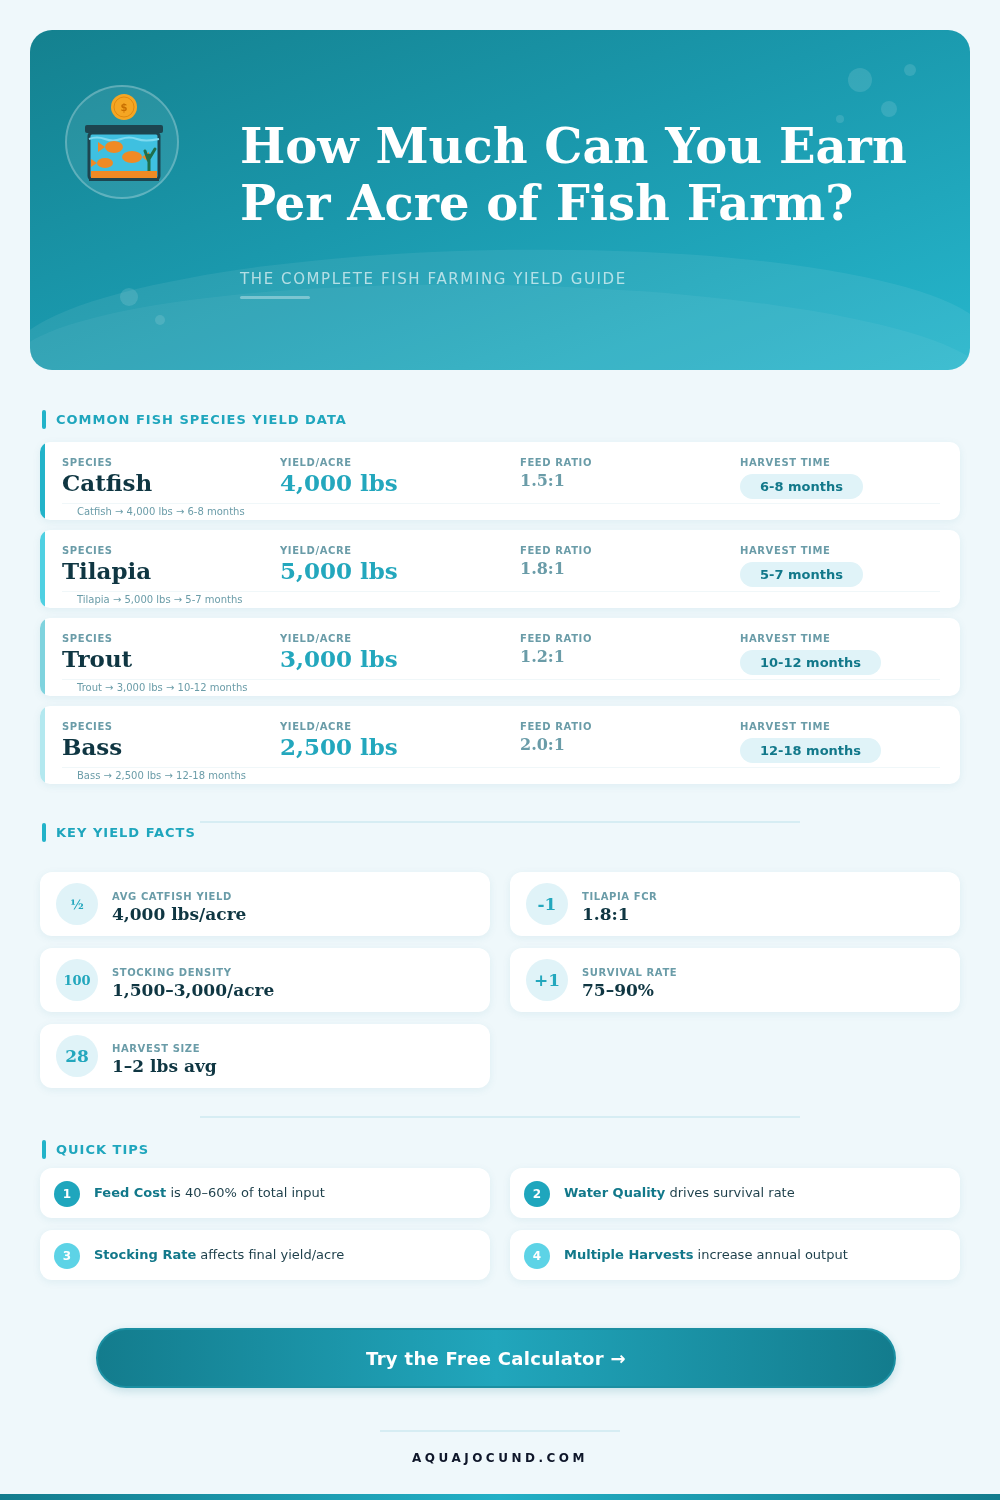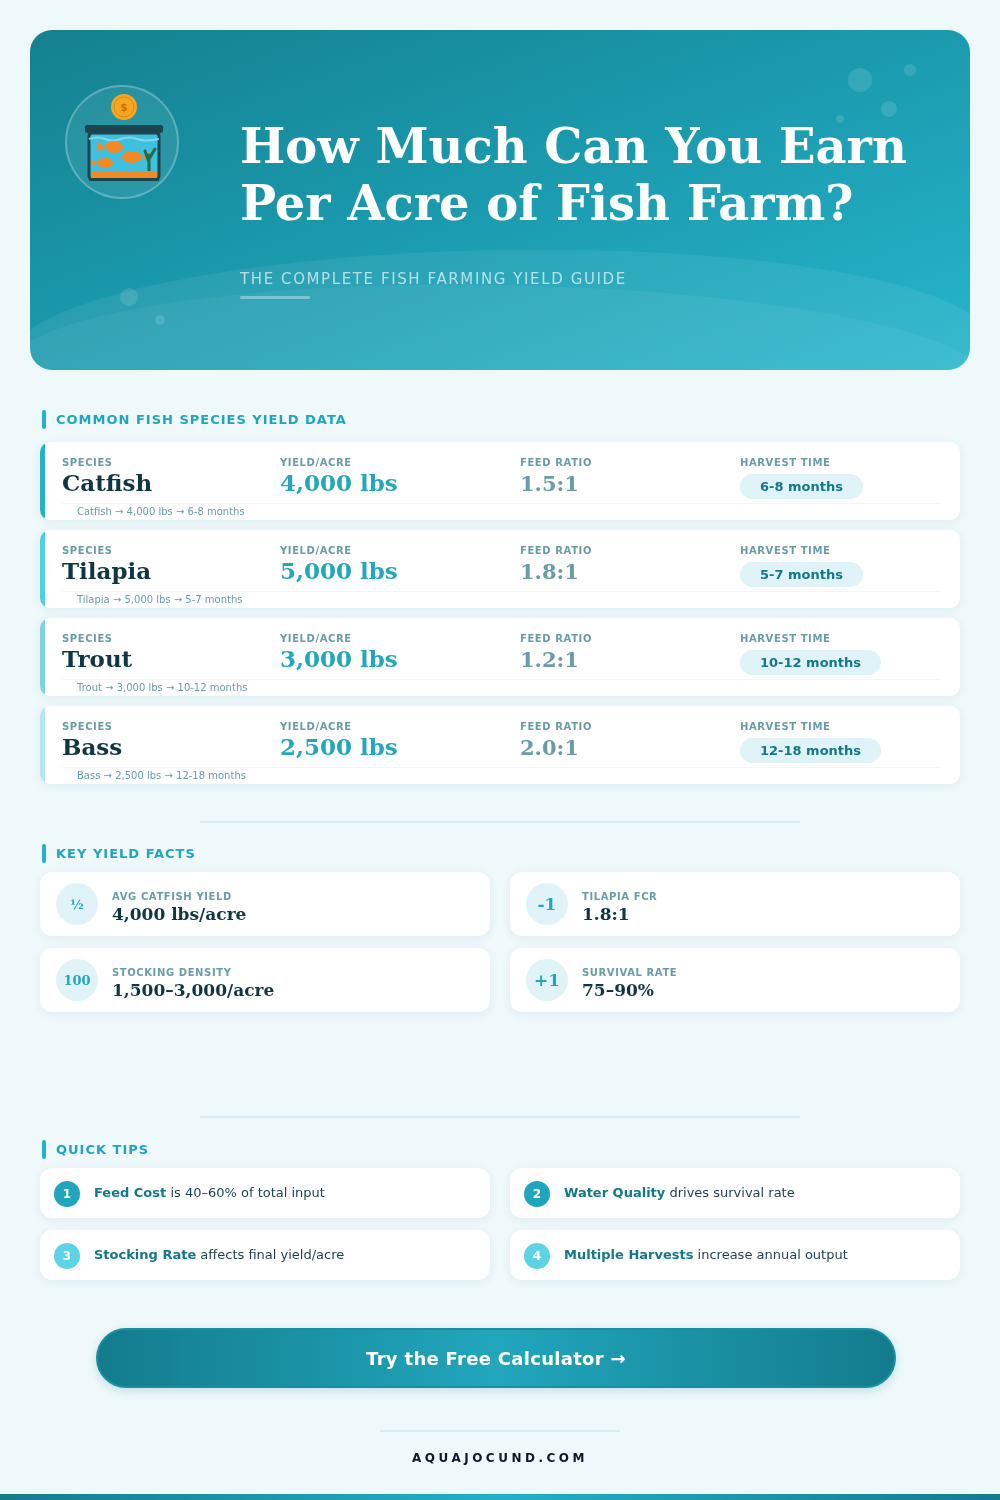--- a/index.html
+++ b/index.html
@@ -52,21 +52,21 @@
     .species-card {
       position: relative; height: 78px; margin-bottom: 10px; background: #ffffff;
       border-radius: 10px; box-shadow: 0 2px 8px rgba(20,120,140,0.08);
       overflow: hidden;
     }
     .species-card .accent { position: absolute; left: 0; top: 0; bottom: 0; width: 5px; }
     .species-card .col { position: absolute; top: 15px; }
     .lbl { font-size: 10px; font-weight: bold; letter-spacing: 0.6px; color: #6a9ca8; }
     .species-name { font-family: "DejaVu Serif", serif; font-weight: bold; font-size: 23px; color: #0f3642; margin-top: 1px; }
     .yield-val { font-family: "DejaVu Serif", serif; font-weight: bold; font-size: 23px; color: #23a7bd; margin-top: 1px; }
-    .feed-val { font-family: "DejaVu Serif", serif; font-weight: bold; font-size: 21px; color: #6a9ca8; margin-top: 3px; }
+    .feed-val { font-family: "DejaVu Serif", serif; font-weight: bold; font-size: 16px; color: #6a9ca8; margin-top: 3px; }
     .harvest-pill {
       display: inline-block; margin-top: 6px; padding: 5px 20px; border-radius: 16px;
       background: #e0f3f8; color: #12788a; font-weight: bold; font-size: 13px;
     }
     .species-sub {
       position: absolute; left: 22px; top: 64px; font-size: 10px; color: #6a9ca8; margin-left: 15px;
     }
     .species-line {
       position: absolute; left: 22px; right: 20px; top: 61px; height: 1px; background: #f0f7f9;
     }
@@ -244,21 +244,21 @@
       <div class="lbl">HARVEST TIME</div>
       <div class="harvest-pill">12-18 months</div>
     </div>
     <div class="species-line"></div>
     <div class="species-sub">Bass → 2,500 lbs → 12-18 months</div>
   </div>
 </div>
 
 <div class="divider" style="top:821px;"></div>
 
-<div class="section-heading" style="top:844px;">
+<div class="section-heading" style="top:823px;">
   <span class="bar"></span>
   <span class="txt">KEY YIELD FACTS</span>
 </div>
 
 <div class="facts-grid">
   <div class="fact-card">
     <div class="fact-icon small">½</div>
     <div class="fact-label lbl">AVG CATFISH YIELD</div>
     <div class="fact-value">4,000 lbs/acre</div>
   </div>
@@ -269,20 +269,25 @@
   </div>
   <div class="fact-card">
     <div class="fact-icon small">100</div>
     <div class="fact-label lbl">STOCKING DENSITY</div>
     <div class="fact-value">1,500–3,000/acre</div>
   </div>
   <div class="fact-card">
     <div class="fact-icon">+1</div>
     <div class="fact-label lbl">SURVIVAL RATE</div>
     <div class="fact-value">75–90%</div>
+  </div>
+  <div class="fact-card">
+    <div class="fact-icon">28</div>
+    <div class="fact-label lbl">HARVEST SIZE</div>
+    <div class="fact-value">1–2 lbs avg</div>
   </div>
 </div>
 
 <div class="divider" style="top:1116px;"></div>
 
 <div class="section-heading" style="top:1140px;">
   <span class="bar"></span>
   <span class="txt">QUICK TIPS</span>
 </div>
 

